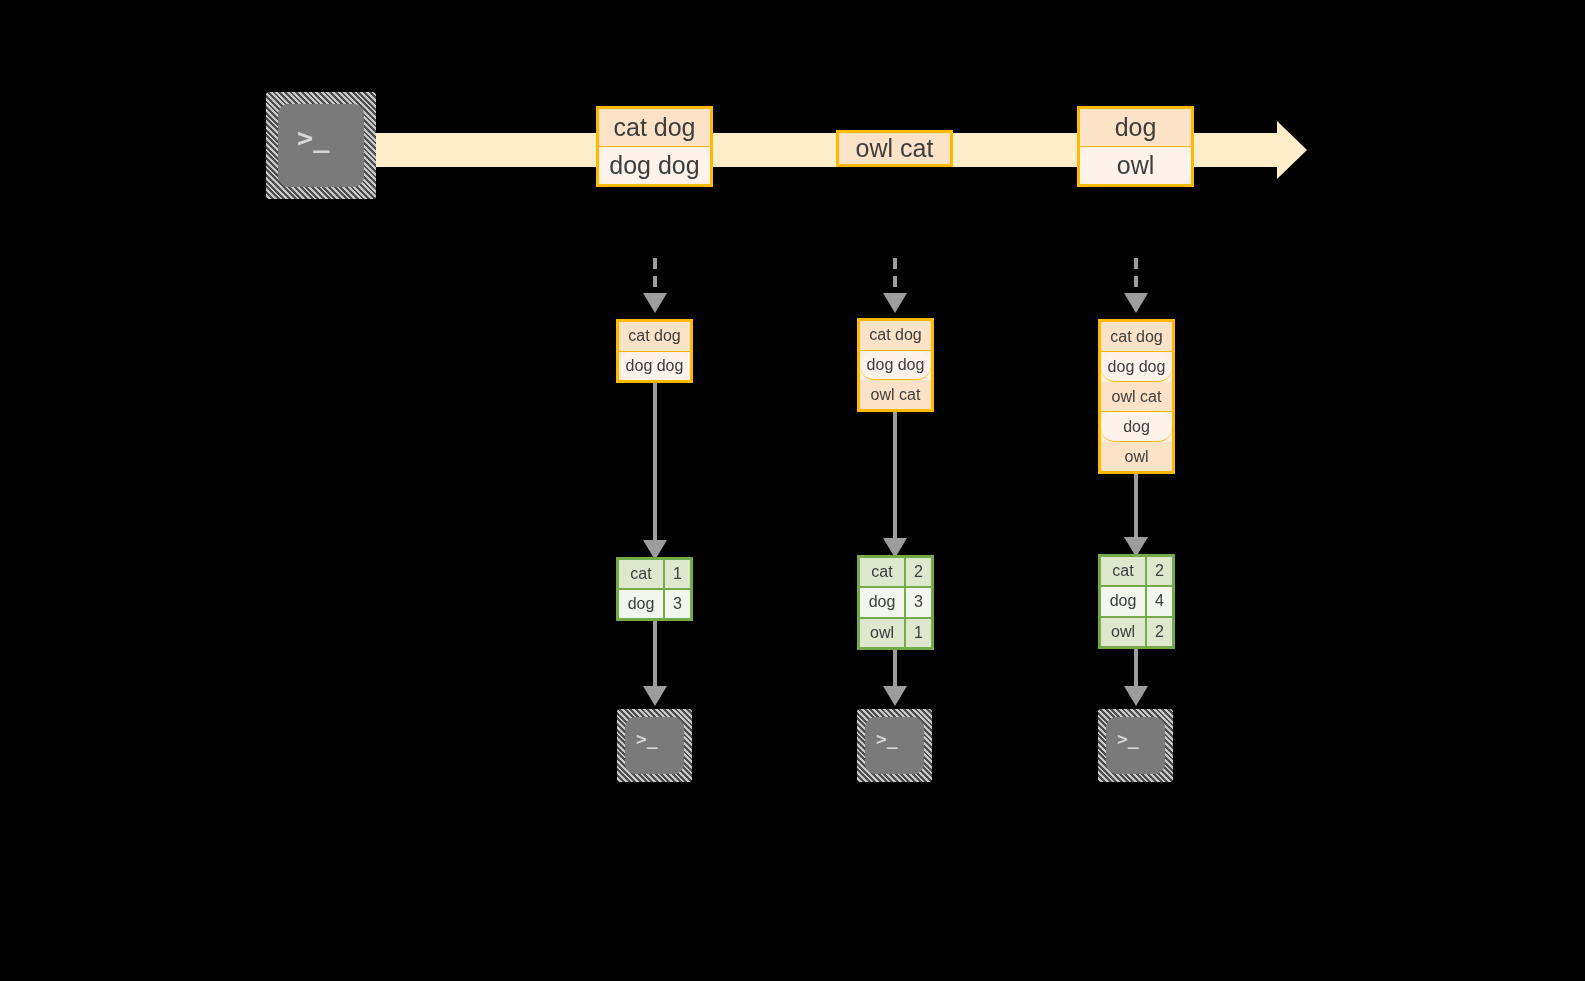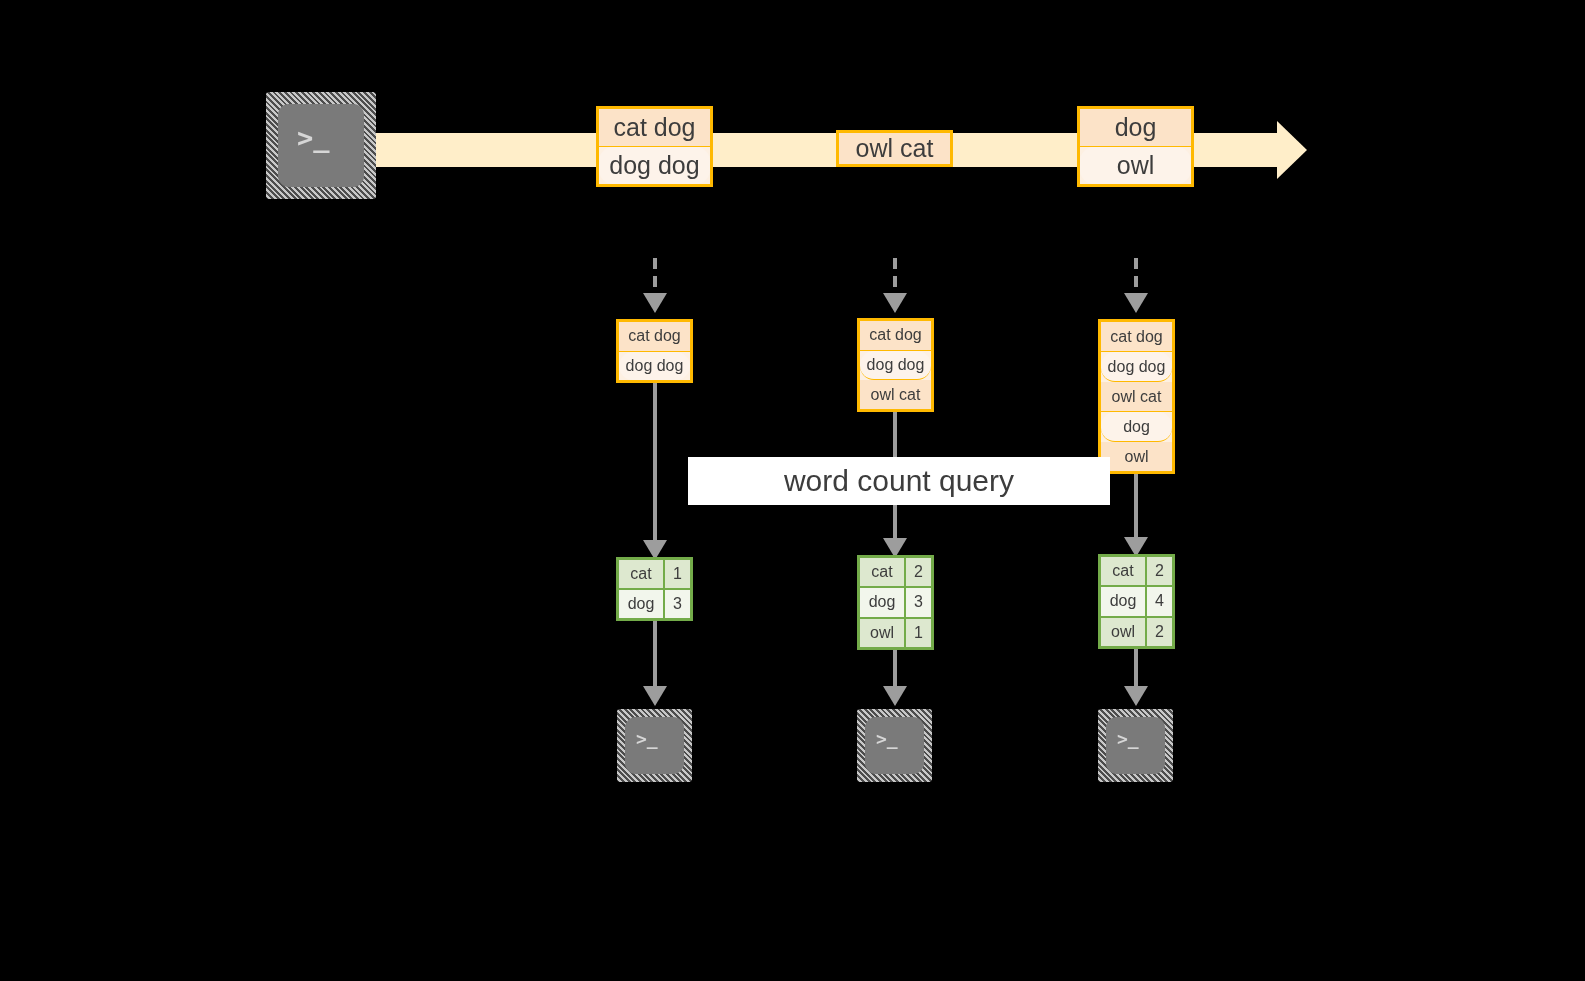--- a/index.html
+++ b/index.html
@@ -272,15 +272,14 @@
 
   <div class="vline" style="left:1134px; top:649px; height:40px;"></div>
   <div class="vhead" style="left:1124px; top:686px;"></div>
 
   <div class="terminal" style="left:1098px; top:709px; width:75px; height:73px;">
     <div class="hatch"></div>
     <div class="face" style="left:8px; top:8px; right:8px; bottom:8px;"></div>
     <div class="glyph" style="left:19px; top:21px; font-size:18px;">&gt;_</div>
   </div>
 
-  <div class="querylabel" style="left:688px; top:457px; width:422px; height:48px;">word count query</div>
 
 </div>
 
 </body></html>

